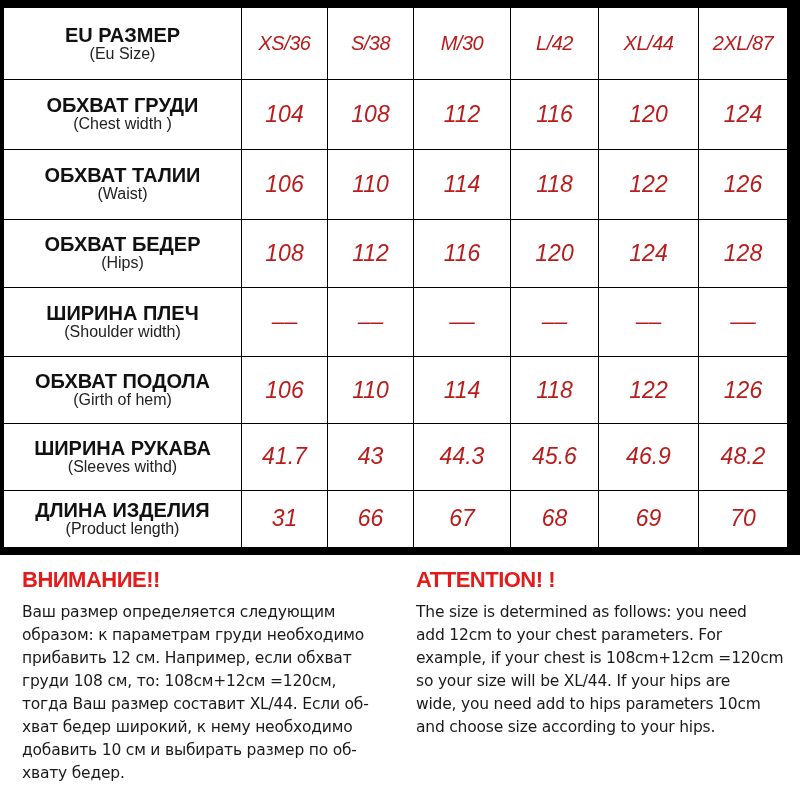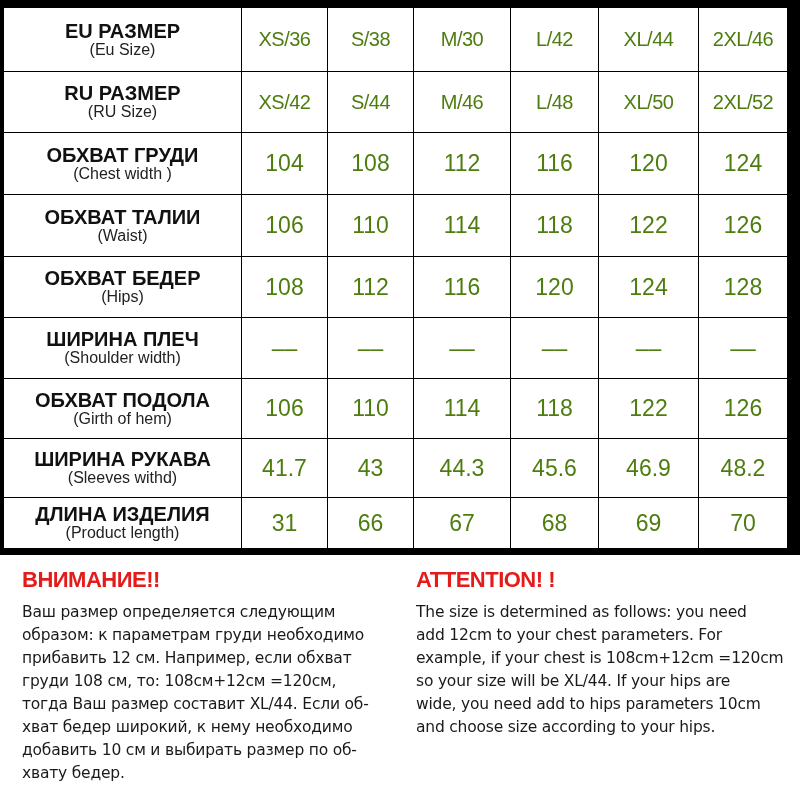--- a/index.html
+++ b/index.html
@@ -14,21 +14,21 @@
     position: absolute; left: 3px; top: 7px;
     width: 784px; height: 541px;
     border-collapse: collapse; background: #fff; table-layout: fixed;
   }
   table.size-table td {
     border: 1px solid #000; text-align: center; vertical-align: middle; padding: 0;
   }
   td.label-cell { width: 237px; }
   .label-ru { display: block; font-weight: bold; font-size: 20px; line-height: 20px; color: #111; }
   .label-en { display: block; font-size: 16px; line-height: 18px; color: #222; }
-  td.val { font-size: 23px; color: #4d7c0f; }
+  td.val { font-size: 23px; color: #b91c1c; font-style: italic; }
   td.val.small { font-size: 20px; letter-spacing: -0.5px; }
   .notes { position: absolute; top: 565px; left: 0; width: 656px; height: 235px; }
   .note { position: absolute; top: 0; }
   .note.ru { left: 22px; width: 385px; }
   .note.en { left: 416px; width: 384px; }
   .note-title {
     color: #e31b1b; font-weight: bold; font-size: 22px; line-height: 30px; letter-spacing: -0.5px;
   }
   .note-body {
     font-family: "DejaVu Sans", sans-serif; font-size: 15.5px; line-height: 23px; color: #1a1a1a;
@@ -54,33 +54,21 @@
     <tr style="height:64px">
       <td class="label-cell">
           <span class="label-ru">EU РАЗМЕР</span>
           <span class="label-en">(Eu Size)</span>
         </td>
       <td class="val small">XS/36</td>
       <td class="val small">S/38</td>
       <td class="val small">M/30</td>
       <td class="val small">L/42</td>
       <td class="val small">XL/44</td>
-      <td class="val small">2XL/46</td>
-    </tr>
-    <tr style="height:61px">
-      <td class="label-cell">
-          <span class="label-ru">RU РАЗМЕР</span>
-          <span class="label-en">(RU Size)</span>
-        </td>
-      <td class="val small">XS/42</td>
-      <td class="val small">S/44</td>
-      <td class="val small">M/46</td>
-      <td class="val small">L/48</td>
-      <td class="val small">XL/50</td>
-      <td class="val small">2XL/52</td>
+      <td class="val small">2XL/87</td>
     </tr>
     <tr style="height:62px">
       <td class="label-cell">
           <span class="label-ru">ОБХВАТ ГРУДИ</span>
           <span class="label-en">(Chest width )</span>
         </td>
       <td class="val">104</td>
       <td class="val">108</td>
       <td class="val">112</td>
       <td class="val">116</td>

